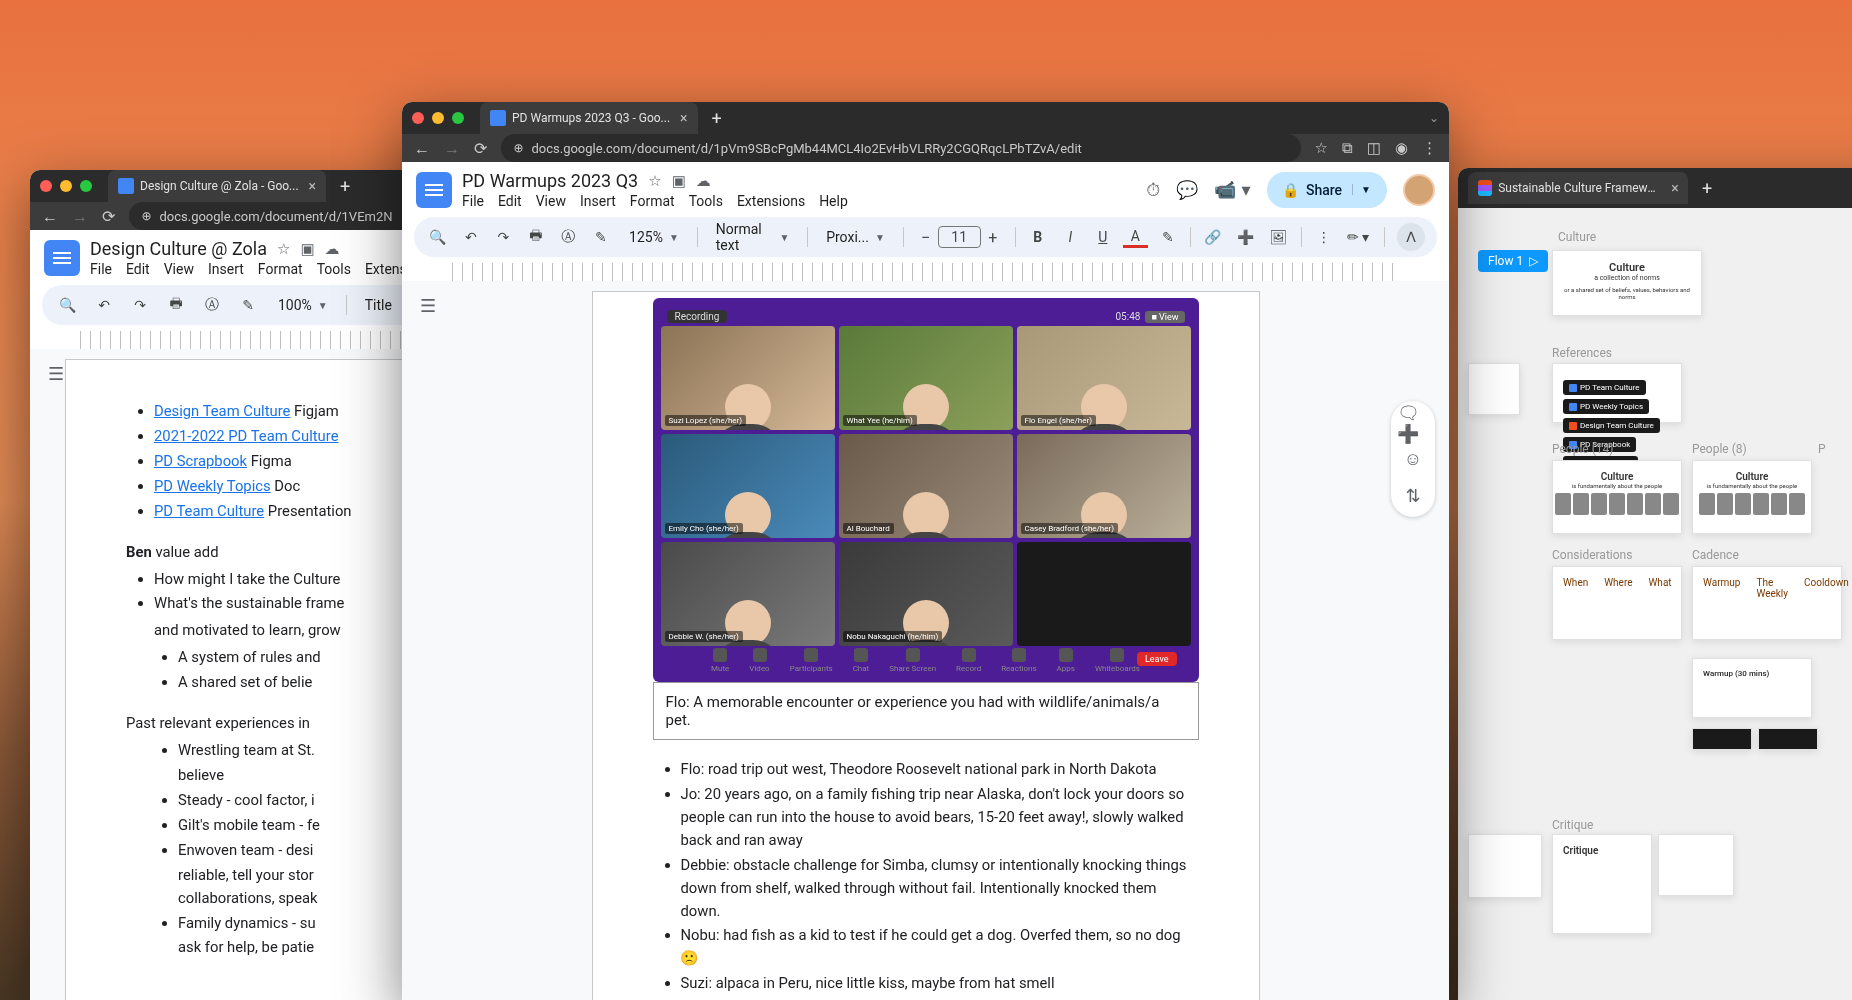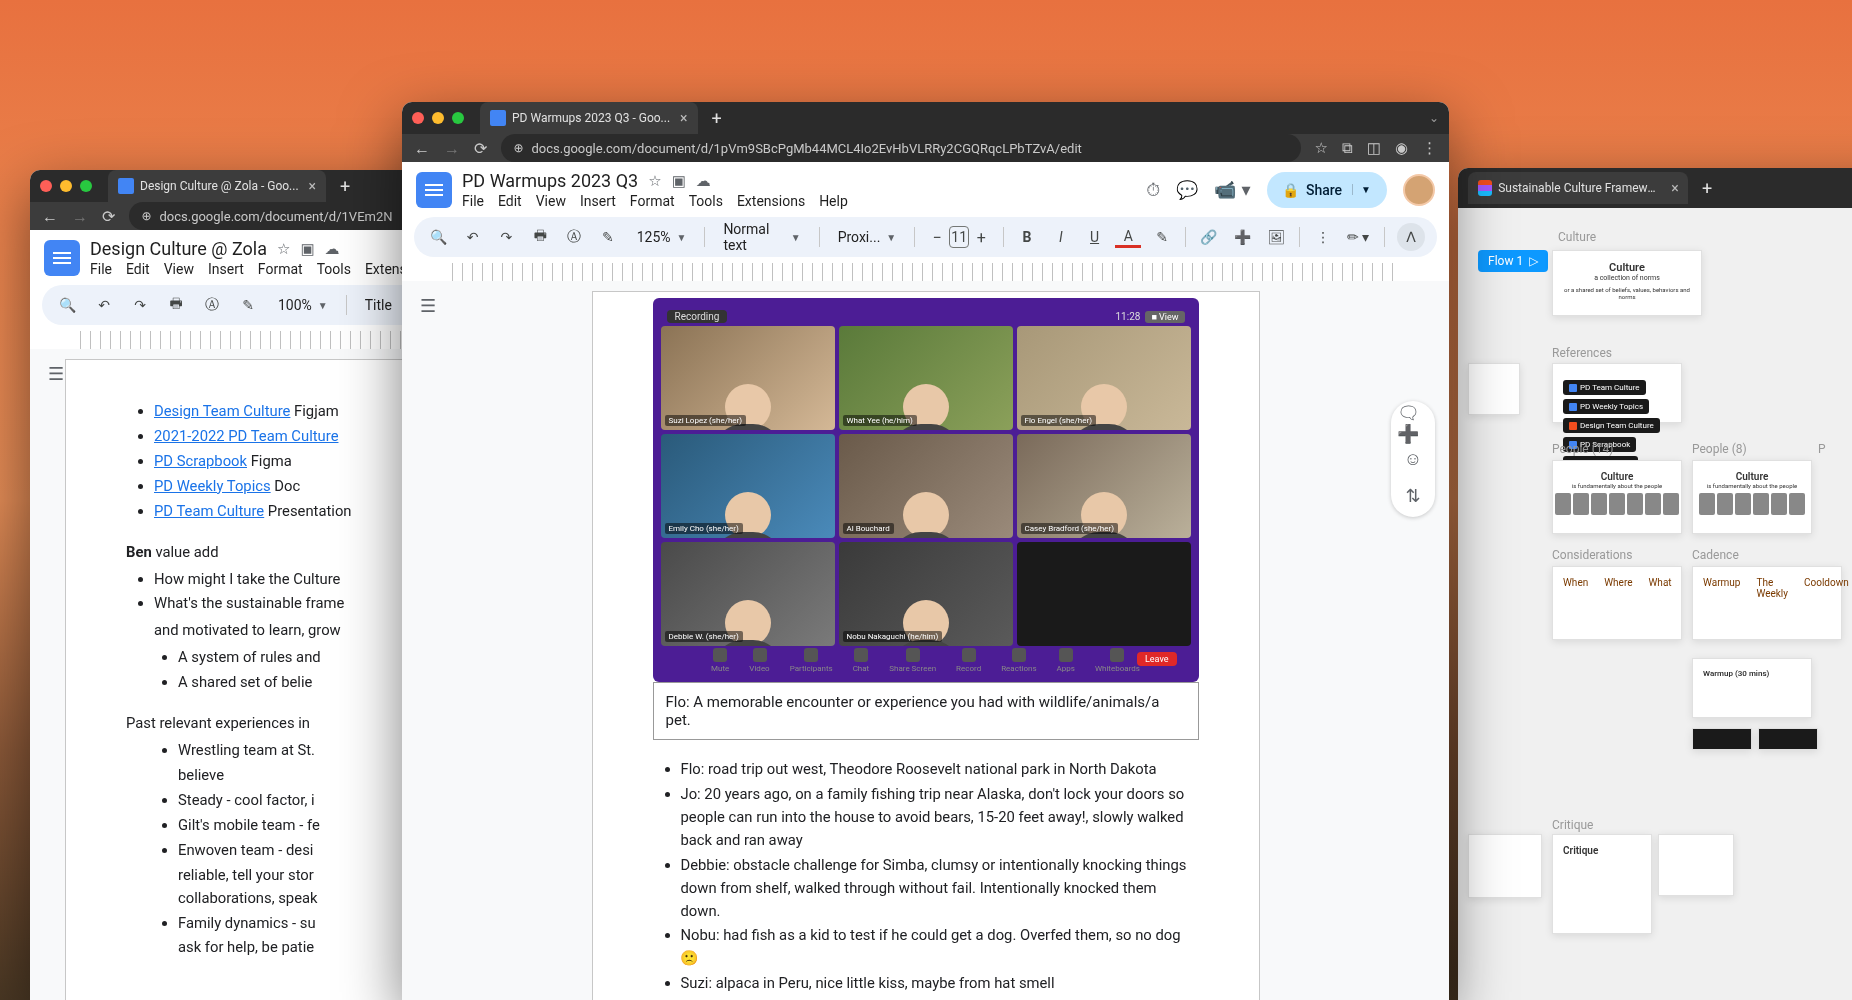--- a/index.html
+++ b/index.html
@@ -151,21 +151,21 @@
     .selector {
       height: 24px; display:flex; align-items:center; padding: 0 8px;
       background:#fff0; font-size: 14px; color:#1f1f1f; gap: 6px;
     }
     .selector .caret { font-size: 10px; color:#5f6368; }
     .fontbox {
       display:flex; align-items:center; gap: 0;
     }
     .fontbox .pm { width: 24px; height: 24px; display:flex; align-items:center; justify-content:center; font-size:16px;}
     .fontbox .val {
-      width: 20px; height: 22px; border: 1px solid #747775; border-radius: 4px;
+      width: 43px; height: 22px; border: 1px solid #747775; border-radius: 4px;
       display:flex; align-items:center; justify-content:center; font-size: 14px;
     }
     .docstb-right { margin-left: auto; display: flex; align-items:center; gap: 10px; }
     .updown { display:flex; align-items:center; justify-content:center; width:28px; height:28px; border-radius:50%; background:#dde3ea; font-size:14px;}
 
     
     .ruler { height: 18px; background:#fff; margin: 0 0; position:relative; overflow:hidden; }
     .ruler::before { content:""; position:absolute; left:50px; right:50px; top:0; height:18px;
       background: repeating-linear-gradient(90deg, #c0c0c0 0 1px, transparent 1px 10px);
     }
@@ -484,21 +484,21 @@
       <span class="outline-btn">☰</span>
       <div class="rightrail">
         <span class="rr">🗨➕</span>
         <span class="rr">☺</span>
         <span class="rr">⇅</span>
       </div>
       <div class="page">
         <div class="zoomshot">
           <div class="zoombar">
             <span class="zoombadge">Recording</span>
-            <span><span>11:28</span>&nbsp;&nbsp;<span class="zoomview">■ View</span></span>
+            <span><span>05:48</span>&nbsp;&nbsp;<span class="zoomview">■ View</span></span>
           </div>
           <div class="vgrid" id="zoomgrid">
               <div class="vg vg1">
                 <div class="vhead"></div>
                 <div class="vlabel">Suzi Lopez (she/her)</div>
               </div>
               <div class="vg vg2">
                 <div class="vhead"></div>
                 <div class="vlabel">What Yee (he/him)</div>
               </div>

